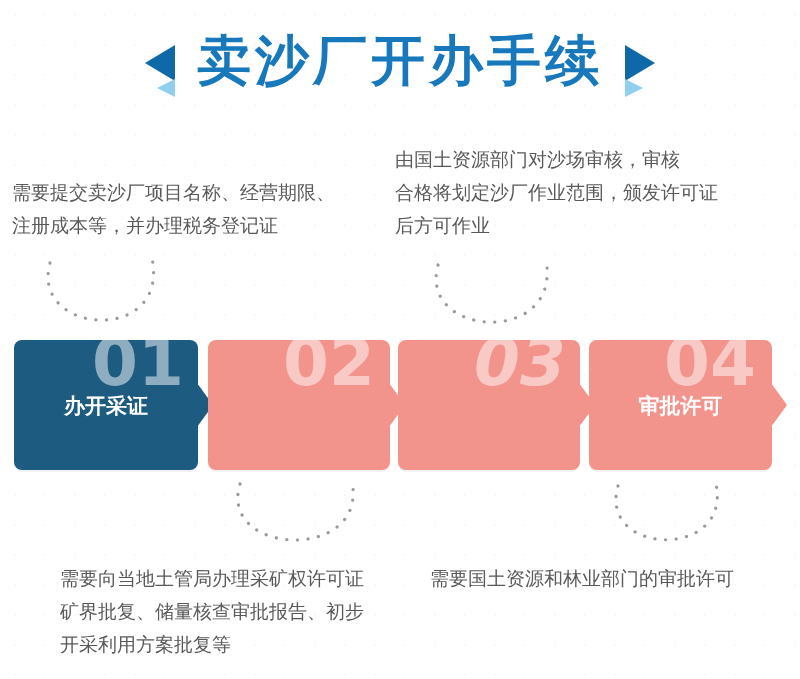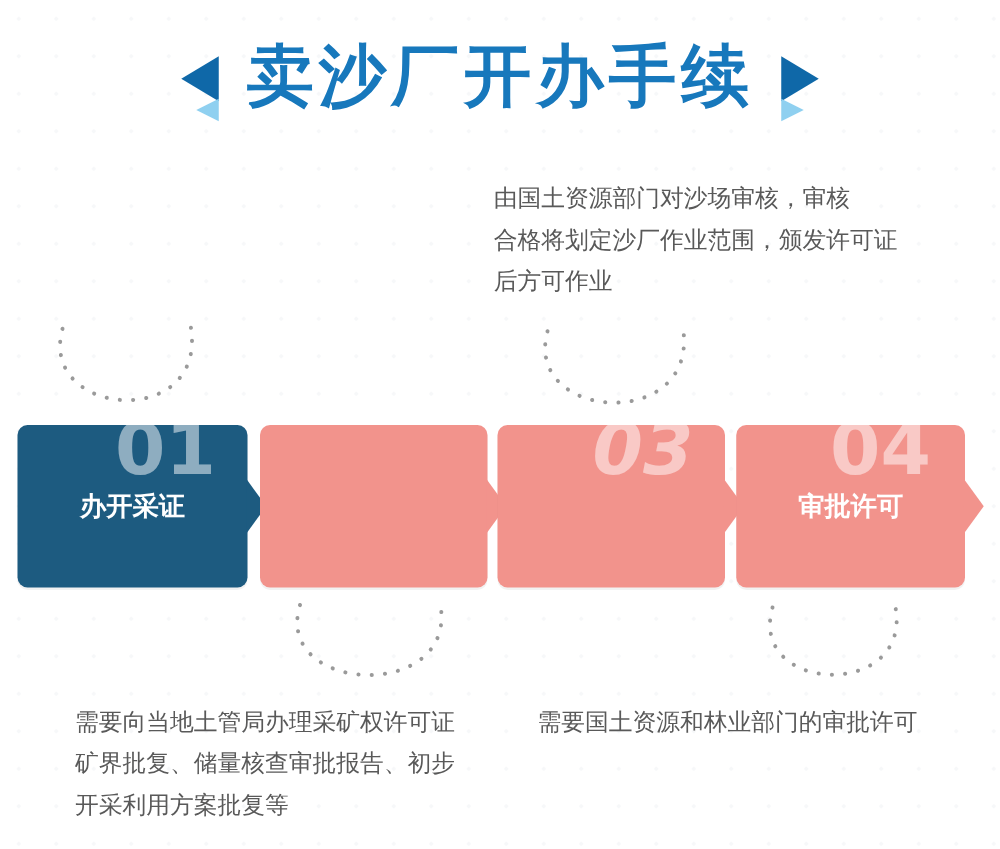--- a/index.html
+++ b/index.html
@@ -74,21 +74,21 @@
     border-left:16px solid #f2938c;
   }
   .step1{left:14px;width:184px;background:#1d5b80;}
   .step1 .arrow{border-left-color:#1d5b80;}
   .step2{left:208px;width:182px;background:#f2938c;}
   .step3{left:398px;width:182px;background:#f2938c;}
   .step4{left:589px;width:183px;background:#f2938c;}
   
   .watermark{
     position:absolute;top:330px;
-    font-size:58px;
+    font-size:66px;
     font-weight:bold;
     line-height:1;
     color:rgba(255,255,255,0.5);
     pointer-events:none;
     font-family:"DejaVu Sans","Liberation Sans",sans-serif;
   }
   .wm1{left:92px;}
   .wm2{left:283px;}
   .wm3{left:474px;font-style:italic;}
   .wm4{left:664px;}
@@ -107,20 +107,22 @@
     </span>
     <h1 class="page-title">卖沙厂开办手续</h1>
     <span class="deco">
       <svg width="34" height="54" viewBox="0 0 34 54">
         <polygon points="2,1 2,37 32,19" fill="#0f68a8"></polygon>
         <polygon points="2,35 2,53 20,44" fill="#8fd0f0"></polygon>
       </svg>
     </span>
   </header>
 
+  <p class="note tl">需要提交卖沙厂项目名称、经营期限、
+注册成本等，并办理税务登记证</p>
   <p class="note bl">需要向当地土管局办理采矿权许可证
 矿界批复、储量核查审批报告、初步
 开采利用方案批复等</p>
   <p class="note tr">由国土资源部门对沙场审核，审核
 合格将划定沙厂作业范围，颁发许可证
 后方可作业</p>
   <p class="note br">需要国土资源和林业部门的审批许可</p>
 
   <svg class="connectors" viewBox="0 0 800 679">
     <g fill="none" stroke="#9a9a9a" stroke-width="3.2" stroke-linecap="round" stroke-dasharray="0.1 10.5">
@@ -145,18 +147,19 @@
     <div class="step step3">
       <span class="arrow"></span>
     </div>
 
     <div class="step step4">
       <span class="step-label">审批许可</span>
       <span class="arrow"></span>
     </div>
 
     <div class="watermark wm1">01</div>
+    <div class="watermark wm2">02</div>
     <div class="watermark wm3">03</div>
     <div class="watermark wm4">04</div>
 
   </div>
 
 </div>
 
 </body></html>

